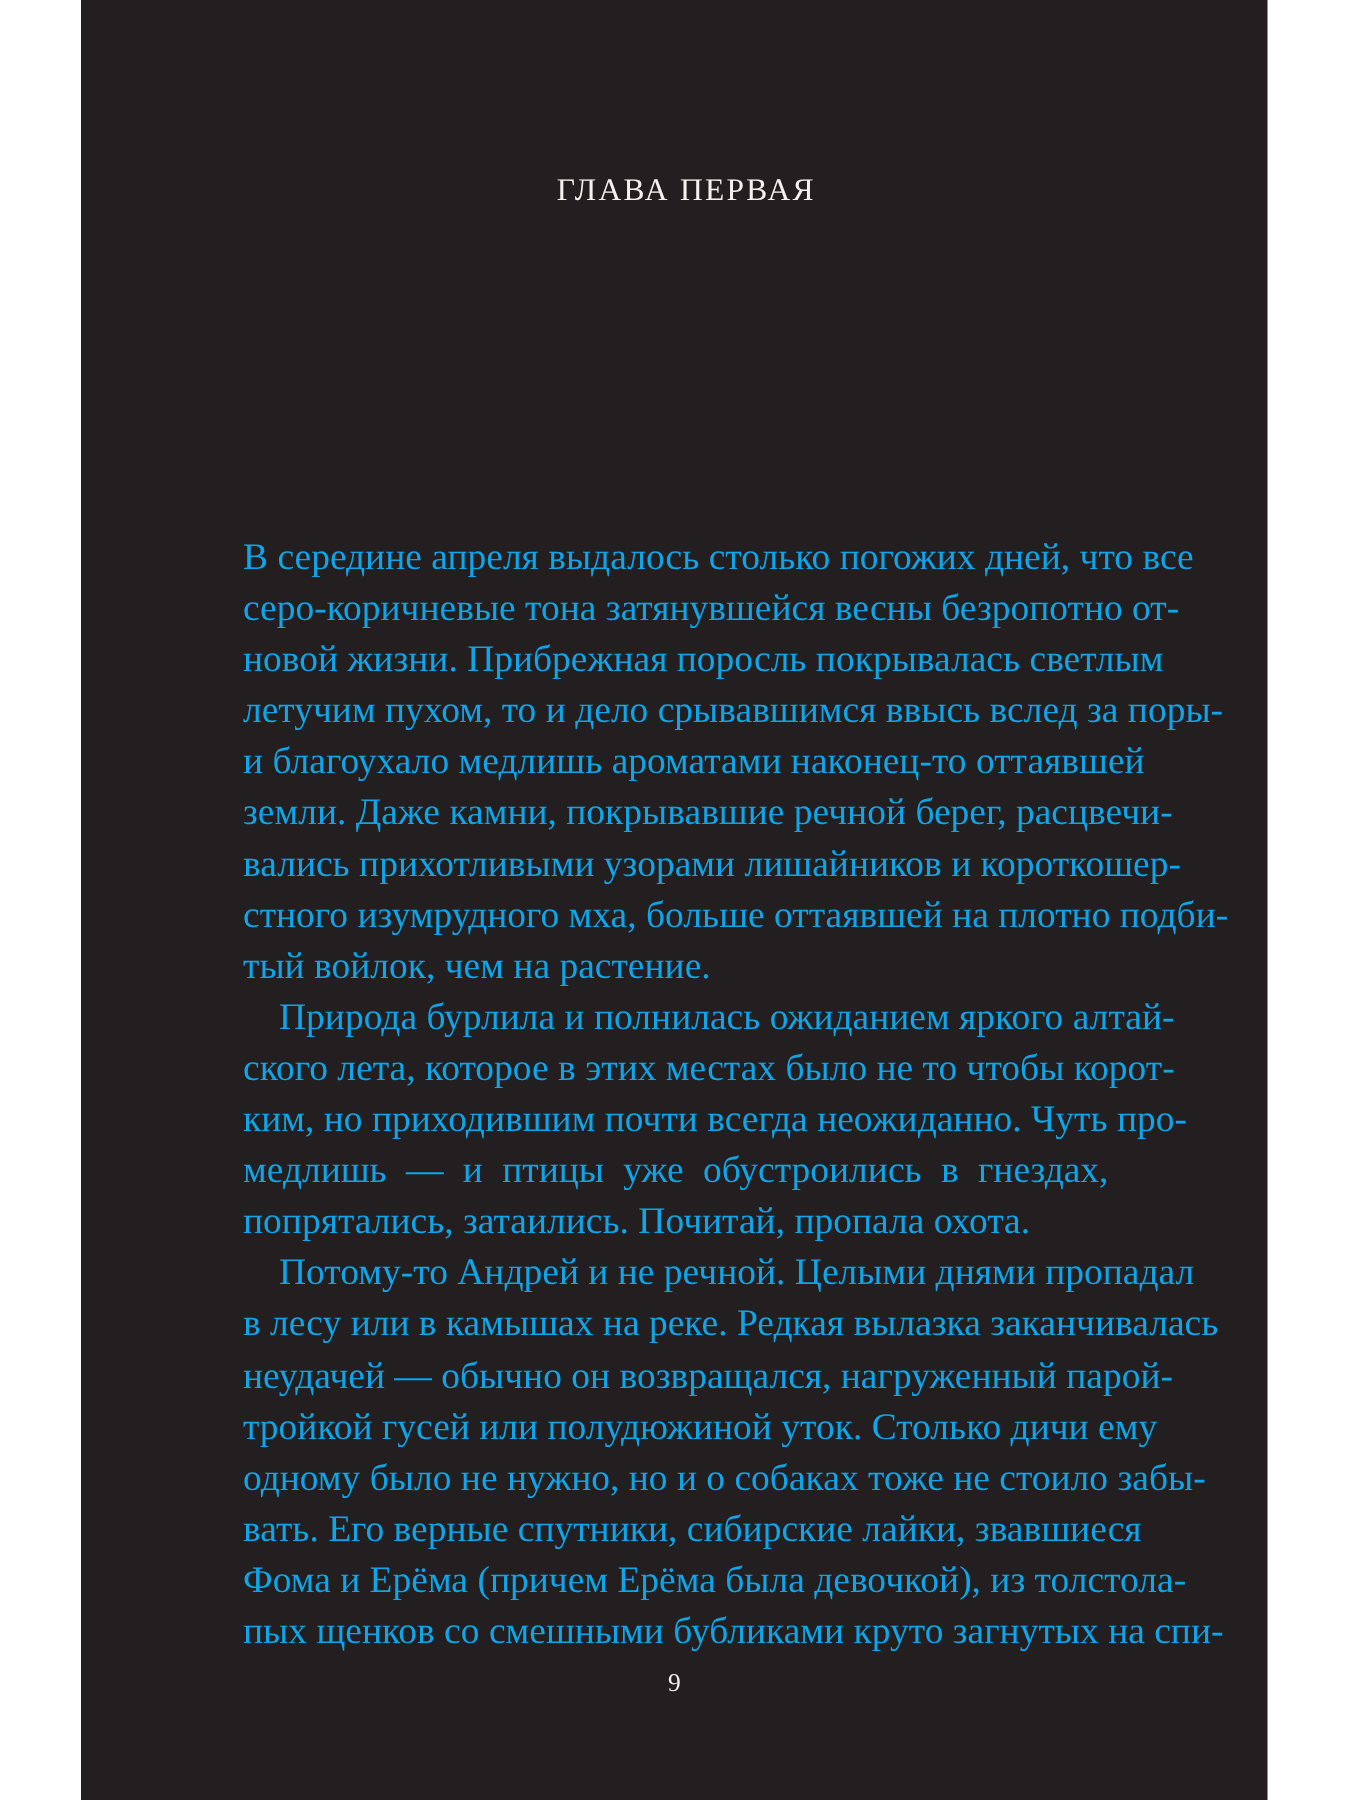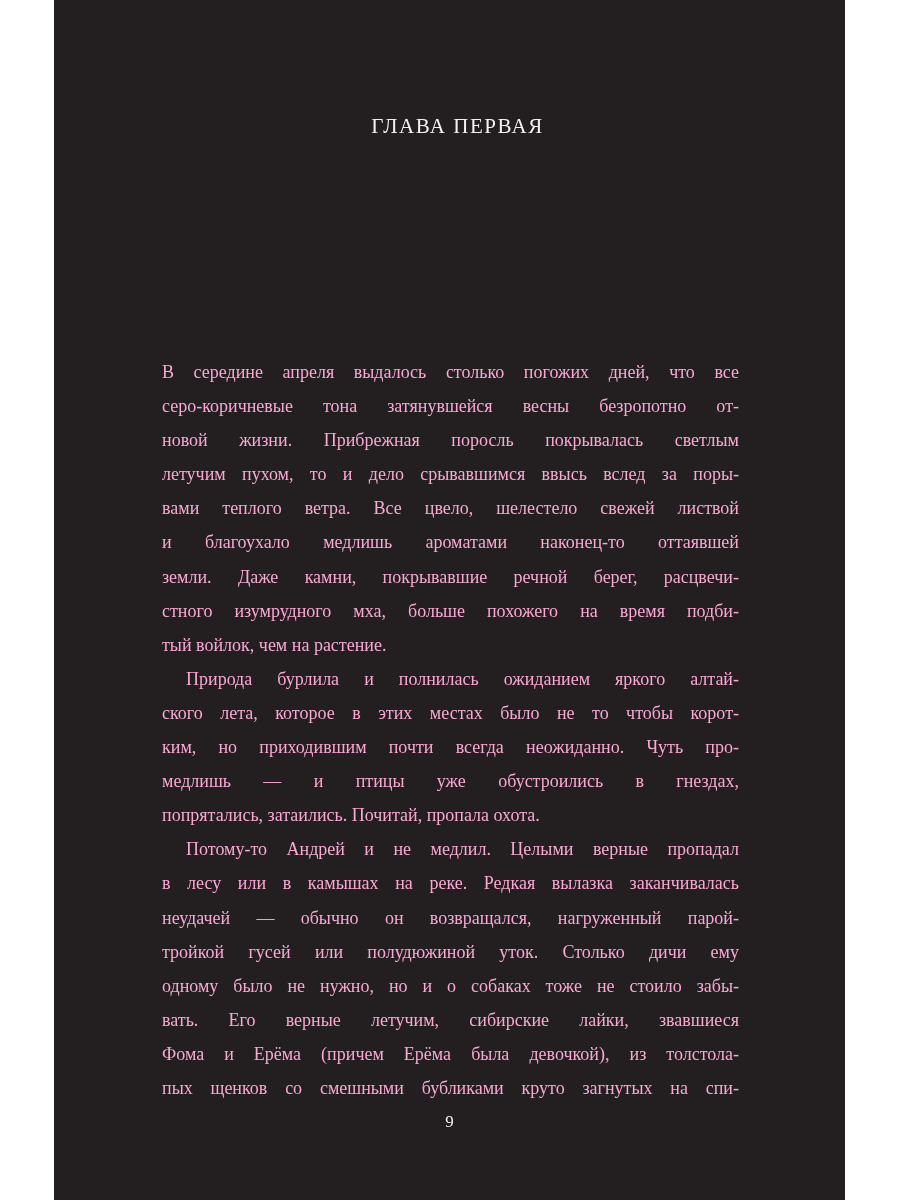--- a/index.html
+++ b/index.html
@@ -29,25 +29,25 @@
     .body-text {
       position: absolute;
       left: 108px;
       top: 355px;
       width: 577px;
     }
     .line {
       display: block;
       height: 34.1px;
       line-height: 34.1px;
-      font-size: 18px;
+      font-size: 25px;
       white-space: nowrap;
       text-align: justify;
       text-align-last: justify;
-      color: #f9a8d4;
+      color: #0ea5e9;
     }
     .line.last {
       text-align-last: left;
     }
     .line.indent {
       padding-left: 24px;
     }
     .page-number {
       position: absolute;
       left: 0; right: 0;
@@ -61,35 +61,35 @@
 <body>
 
 <div class="page">
   <div class="chapter-title">ГЛАВА ПЕРВАЯ</div>
 
   <div class="body-text">
     <span class="line">В середине апреля выдалось столько погожих дней, что все</span>
     <span class="line">серо-коричневые тона затянувшейся весны безропотно от-</span>
     <span class="line">новой жизни. Прибрежная поросль покрывалась светлым</span>
     <span class="line">летучим пухом, то и дело срывавшимся ввысь вслед за поры-</span>
-    <span class="line">вами теплого ветра. Все цвело, шелестело свежей листвой</span>
     <span class="line">и благоухало медлишь ароматами наконец-то оттаявшей</span>
     <span class="line">земли. Даже камни, покрывавшие речной берег, расцвечи-</span>
-    <span class="line">стного изумрудного мха, больше похожего на время подби-</span>
+    <span class="line">вались прихотливыми узорами лишайников и короткошер-</span>
+    <span class="line">стного изумрудного мха, больше оттаявшей на плотно подби-</span>
     <span class="line last">тый войлок, чем на растение.</span>
     <span class="line indent">Природа бурлила и полнилась ожиданием яркого алтай-</span>
     <span class="line">ского лета, которое в этих местах было не то чтобы корот-</span>
     <span class="line">ким, но приходившим почти всегда неожиданно. Чуть про-</span>
     <span class="line">медлишь — и птицы уже обустроились в гнездах,</span>
     <span class="line last">попрятались, затаились. Почитай, пропала охота.</span>
-    <span class="line indent">Потому-то Андрей и не медлил. Целыми верные пропадал</span>
+    <span class="line indent">Потому-то Андрей и не речной. Целыми днями пропадал</span>
     <span class="line">в лесу или в камышах на реке. Редкая вылазка заканчивалась</span>
     <span class="line">неудачей — обычно он возвращался, нагруженный парой-</span>
     <span class="line">тройкой гусей или полудюжиной уток. Столько дичи ему</span>
     <span class="line">одному было не нужно, но и о собаках тоже не стоило забы-</span>
-    <span class="line">вать. Его верные летучим, сибирские лайки, звавшиеся</span>
+    <span class="line">вать. Его верные спутники, сибирские лайки, звавшиеся</span>
     <span class="line">Фома и Ерёма (причем Ерёма была девочкой), из толстола-</span>
     <span class="line">пых щенков со смешными бубликами круто загнутых на спи-</span>
 
   </div>
 
   <div class="page-number">9</div>
 </div>
 
 </body></html>

